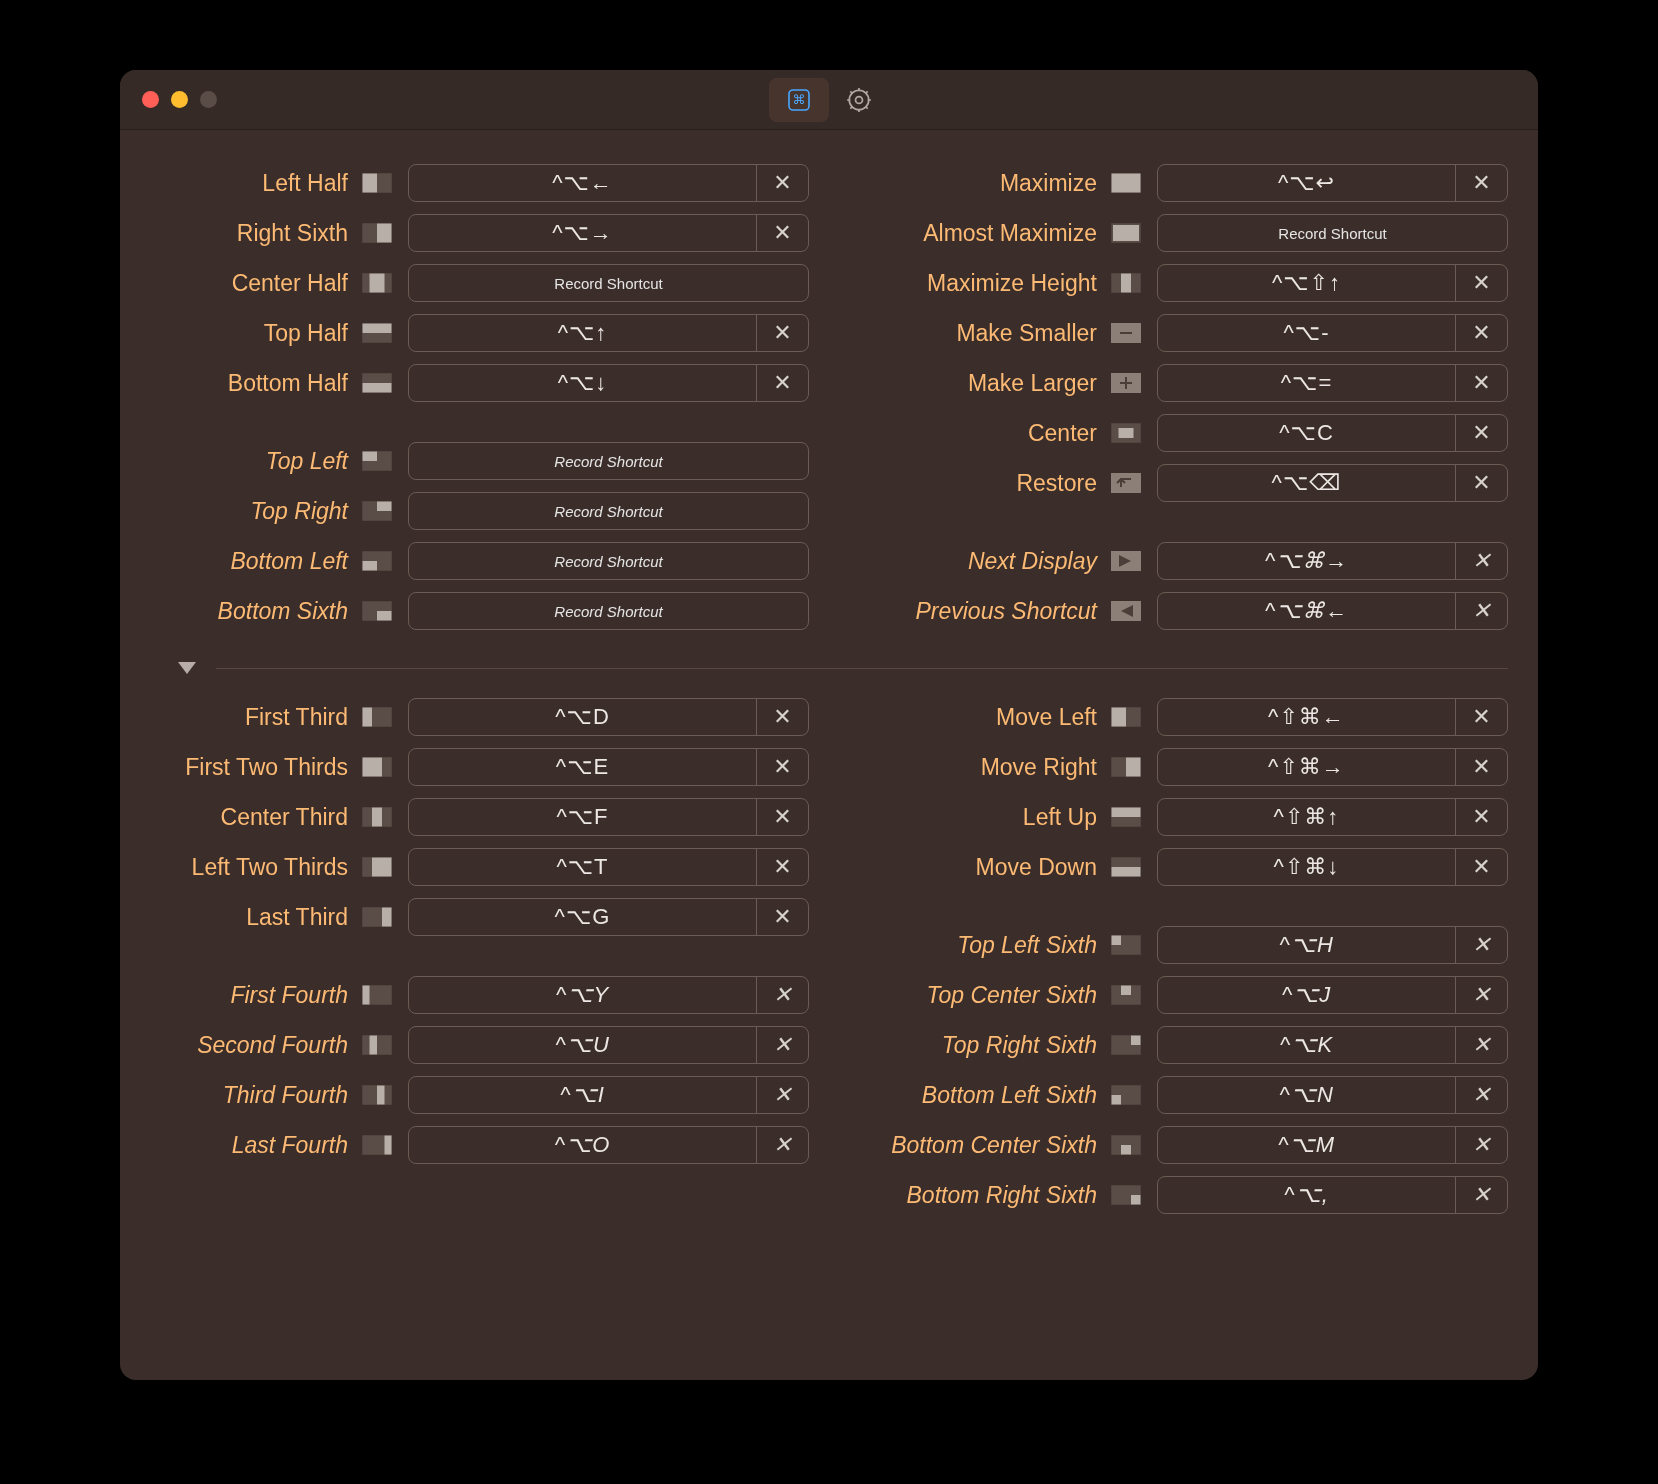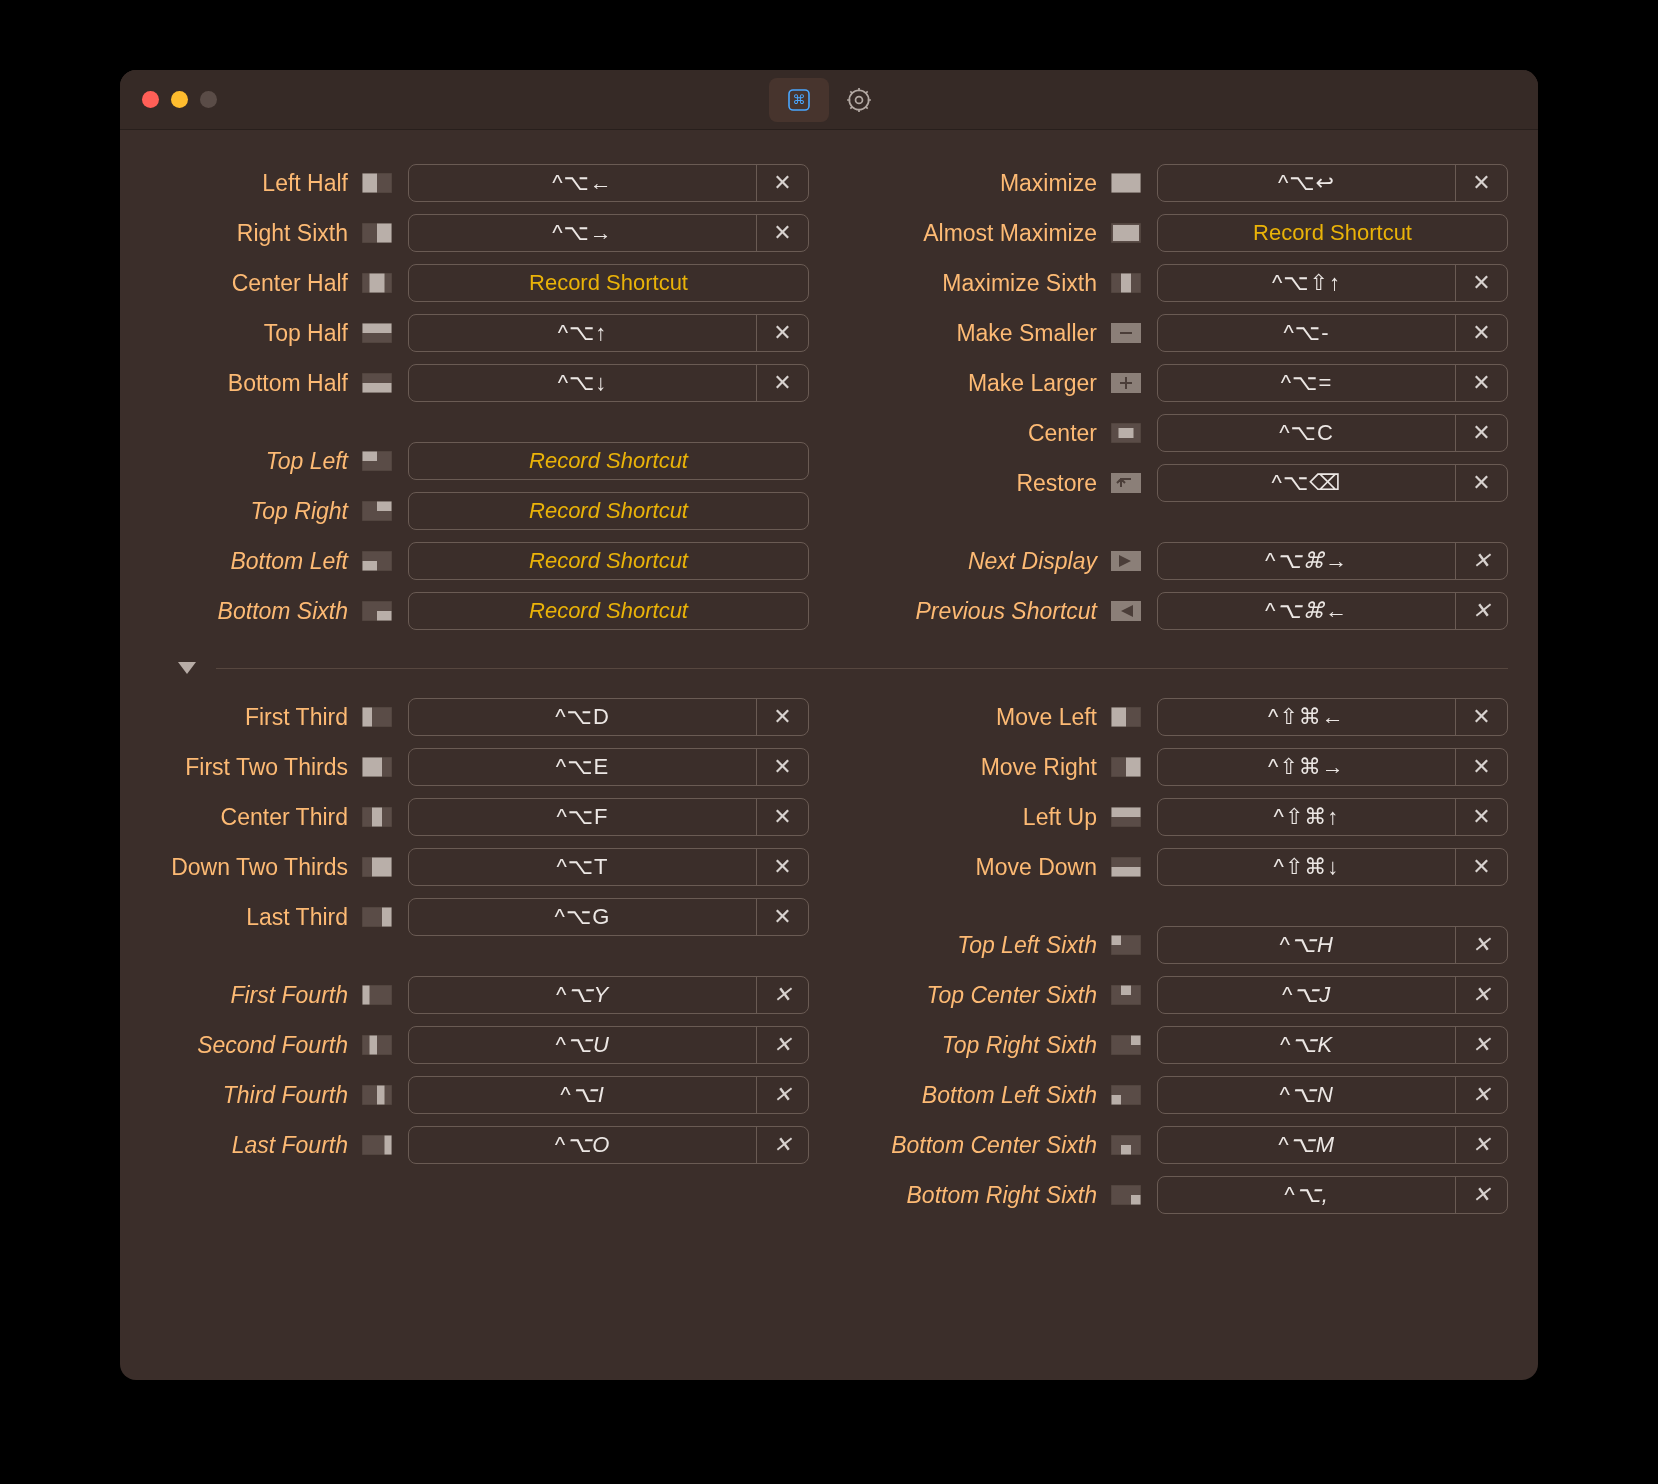--- a/index.html
+++ b/index.html
@@ -82,22 +82,22 @@
     flex: 1;
     display: flex; align-items: center; justify-content: center;
     font-size: 22px;
     letter-spacing: 1px;
     color: #ece7e4;
     font-weight: 500;
   }
   .field .rec {
     flex: 1;
     display: flex; align-items: center; justify-content: center;
-    font-size: 22px;
-    color: #eab308;
+    font-size: 15px;
+    color: #e5e5e5;
   }
   .field .clear {
     width: 52px;
     border-left: 1px solid #6a5b54;
     display: flex; align-items: center; justify-content: center;
     font-size: 22px;
     color: #d8d2cf;
     cursor: pointer;
   }
   .divider-row {
@@ -307,21 +307,21 @@
                     <rect x="0" y="0" width="30" height="20" fill="#5a4c47"></rect>
                     <rect x="2" y="2" width="26" height="16" fill="#b9afa9"></rect>
                     <rect x="0" y="0" width="30" height="20" fill="none" stroke="#4b3e39" stroke-width="1"></rect>
                   </svg>
                 </div>
                 <div class="field">
                   <div class="rec">Record Shortcut</div>
                 </div>
               </div>
               <div class="row">
-                <div class="lbl">Maximize Sixth</div>
+                <div class="lbl">Maximize Height</div>
                 <div class="glyph">
                   <svg width="30" height="20">
                     <rect x="0" y="0" width="30" height="20" fill="#5a4c47"></rect>
                     <rect x="10" y="0" width="10" height="20" fill="#b9afa9"></rect>
                     <rect x="0" y="0" width="30" height="20" fill="none" stroke="#4b3e39" stroke-width="1"></rect>
                   </svg>
                 </div>
                 <div class="field">
                   <div class="sc">^⌥⇧↑</div>
                   <div class="clear">✕</div>
@@ -457,21 +457,21 @@
                     <rect x="10" y="0" width="10" height="20" fill="#b9afa9"></rect>
                     <rect x="0" y="0" width="30" height="20" fill="none" stroke="#4b3e39" stroke-width="1"></rect>
                   </svg>
                 </div>
                 <div class="field">
                   <div class="sc">^⌥F</div>
                   <div class="clear">✕</div>
                 </div>
               </div>
               <div class="row">
-                <div class="lbl">Down Two Thirds</div>
+                <div class="lbl">Left Two Thirds</div>
                 <div class="glyph">
                   <svg width="30" height="20">
                     <rect x="0" y="0" width="30" height="20" fill="#5a4c47"></rect>
                     <rect x="10" y="0" width="20" height="20" fill="#b9afa9"></rect>
                     <rect x="0" y="0" width="30" height="20" fill="none" stroke="#4b3e39" stroke-width="1"></rect>
                   </svg>
                 </div>
                 <div class="field">
                   <div class="sc">^⌥T</div>
                   <div class="clear">✕</div>

